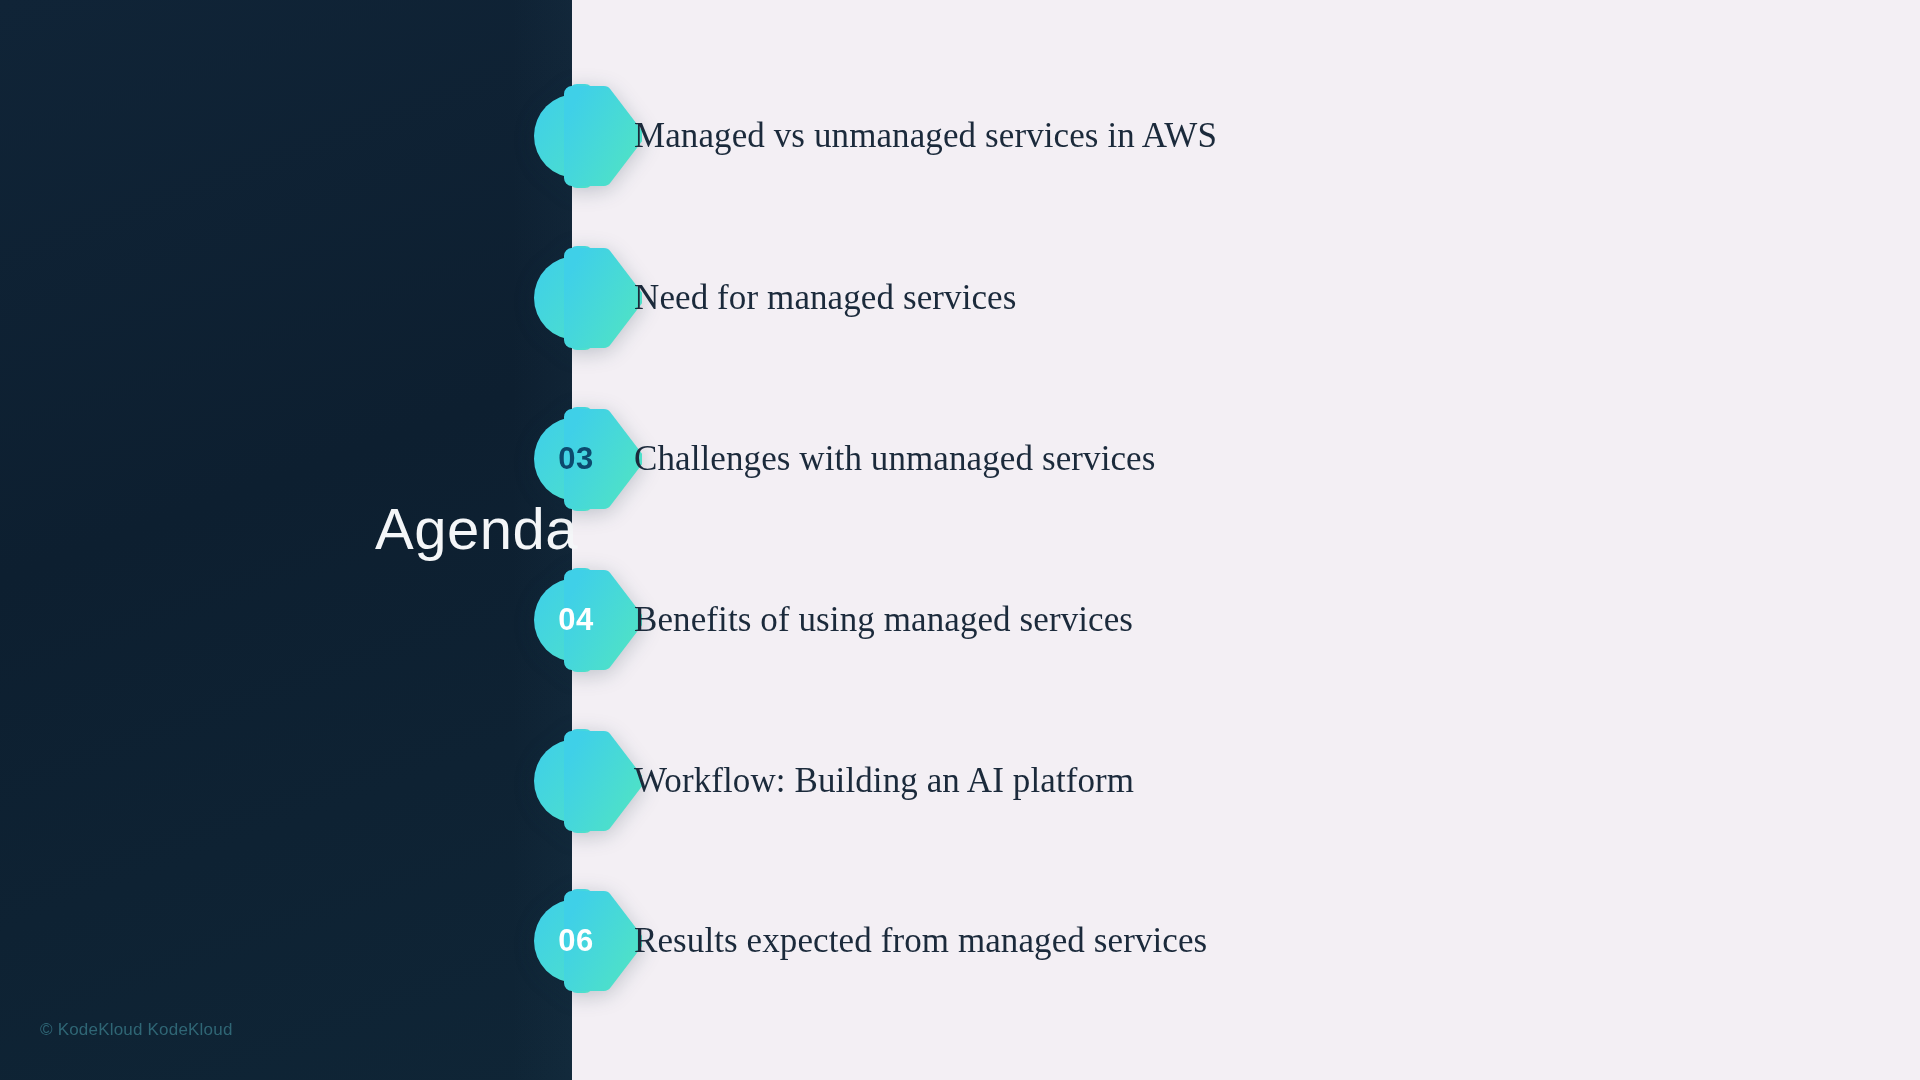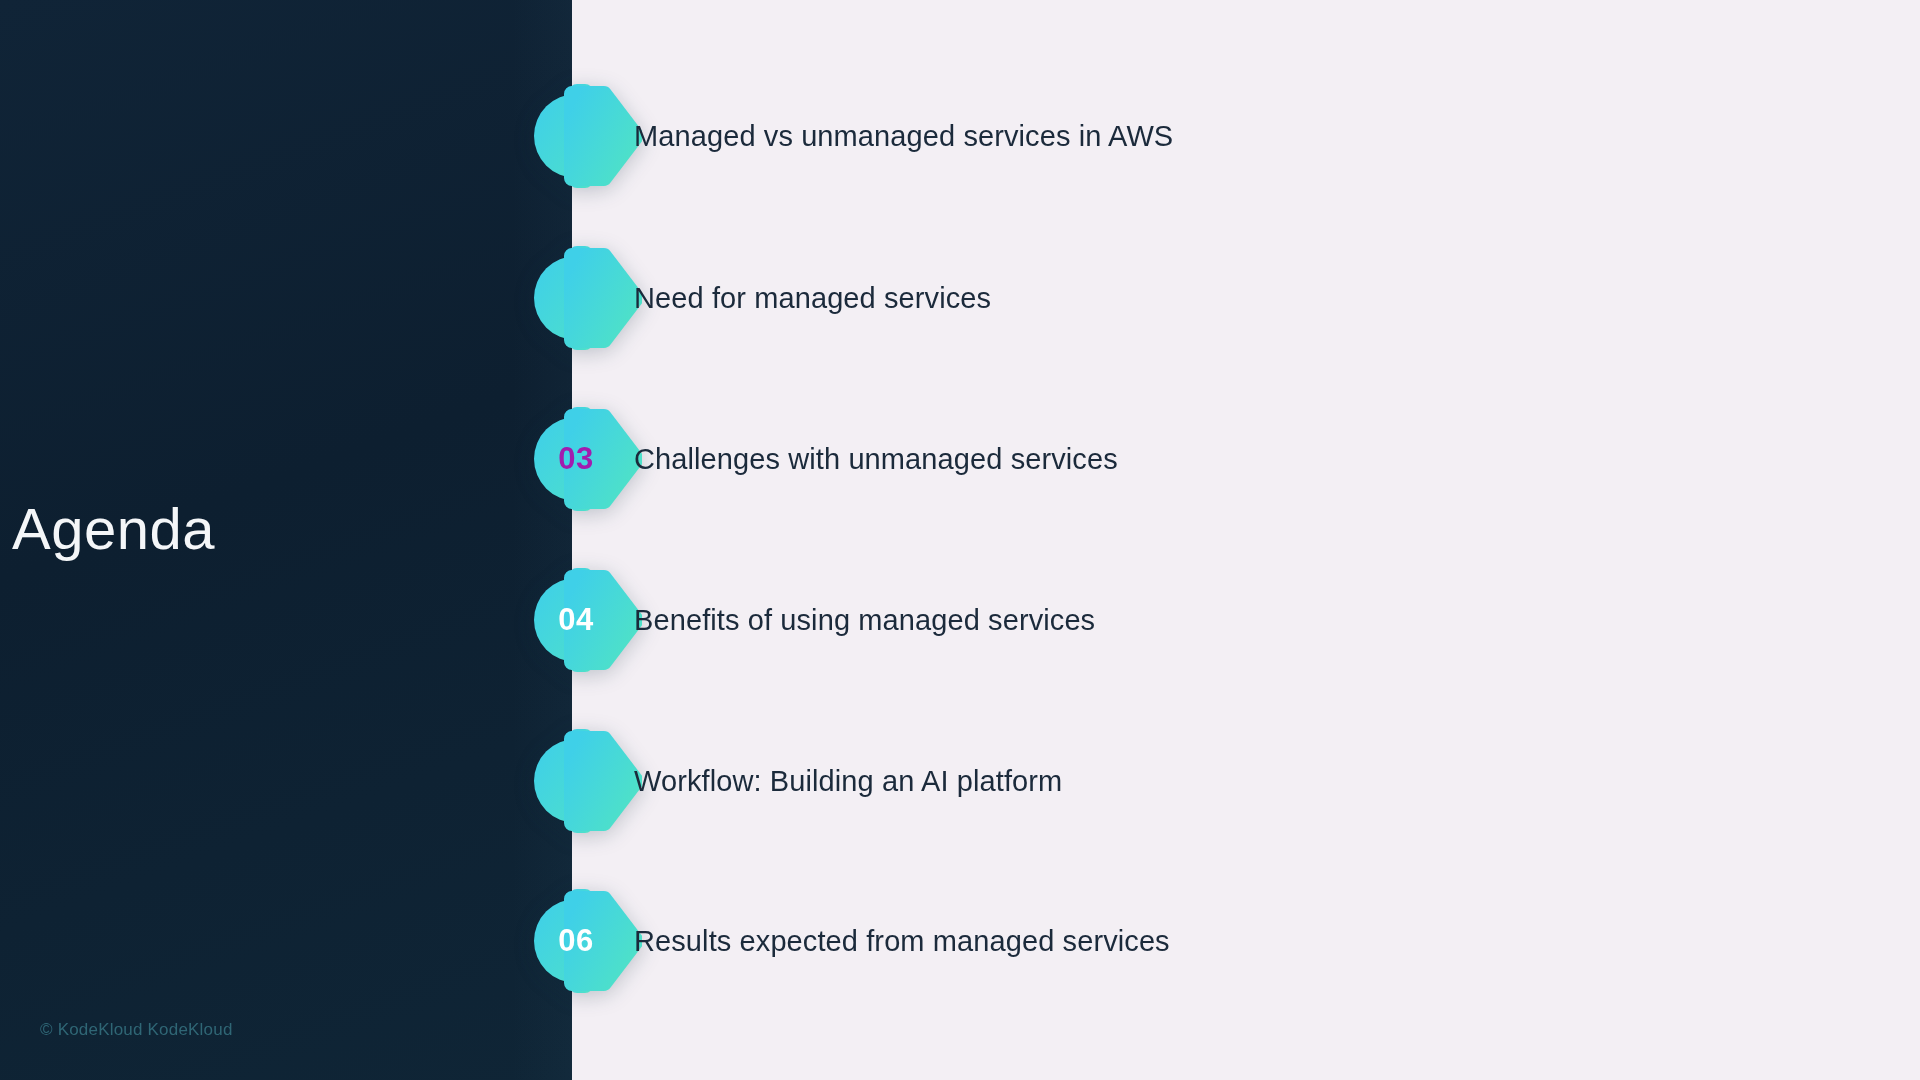--- a/index.html
+++ b/index.html
@@ -22,23 +22,23 @@
   }
   #dark-panel-sheen {
     position:absolute;
     right:0; top:0;
     width:60px; height:100%;
     background:linear-gradient(90deg,rgba(255,255,255,0) 0%,rgba(90,150,180,0.045) 100%);
   }
   
   #agenda-title {
     position:absolute;
-    left:12px; top:500px;
+    left:6px; top:500px;
     width:572px;
-    text-align:left;
+    text-align:right;
     color:#f4f6f8;
     font-size:58px;
     font-weight:400;
     letter-spacing:0.5px;
     line-height:1;
   }
   
   #copyright {
     position:absolute;
     left:40px; bottom:40px;
@@ -77,24 +77,25 @@
     pointer-events:none;
   }
   .item-text {
     position:absolute;
     left:634px;
     top:0;
     height:120px;
     display:flex;
     align-items:center;
     color:#1b2a3b;
-    font-size:29px;
+    font-size:35px;
     font-weight:400;
     letter-spacing:0.1px;
     white-space:nowrap;
+    font-family:Liberation Serif, serif;
   }
 </style>
 </head>
 <body>
 
 <div id="slide" style="background: rgb(243, 239, 244);">
 
   <div id="dark-panel">
     <div id="dark-panel-sheen"></div>
   </div>
@@ -159,21 +160,21 @@
         </defs>
         <g fill="url(#badge-grad-2)">
 
           <rect x="37" y="8" width="24" height="104" rx="8"></rect>
 
           <circle cx="44" cy="60" r="42"></circle>
 
           <path d="M40 18 L72 18 L104 60 L72 102 L40 102 Z" stroke-linejoin="round" stroke-width="16" stroke="url(#badge-grad-2)"></path>
         </g>
       </svg>
-      <div class="badge-num" style="color: #a21caf; text-align: center;">03</div>
+      <div class="badge-num" style="color: #0c4a6e; text-align: center;">03</div>
     </div>
     <div class="item-text" style="color: rgb(27, 42, 59);">Challenges with unmanaged services</div>
   </div>
 
   <div class="agenda-item" style="top: 560px;">
     <div class="badge-wrap">
       <svg class="badge-svg" viewBox="0 0 110 120" xmlns="http://www.w3.org/2000/svg">
         <defs>
           <linearGradient class="badge-grad" x1="0%" y1="15%" x2="100%" y2="85%" id="badge-grad-3">
             <stop class="grad-start" offset="0%" stop-color="#3fd0e8"></stop>

